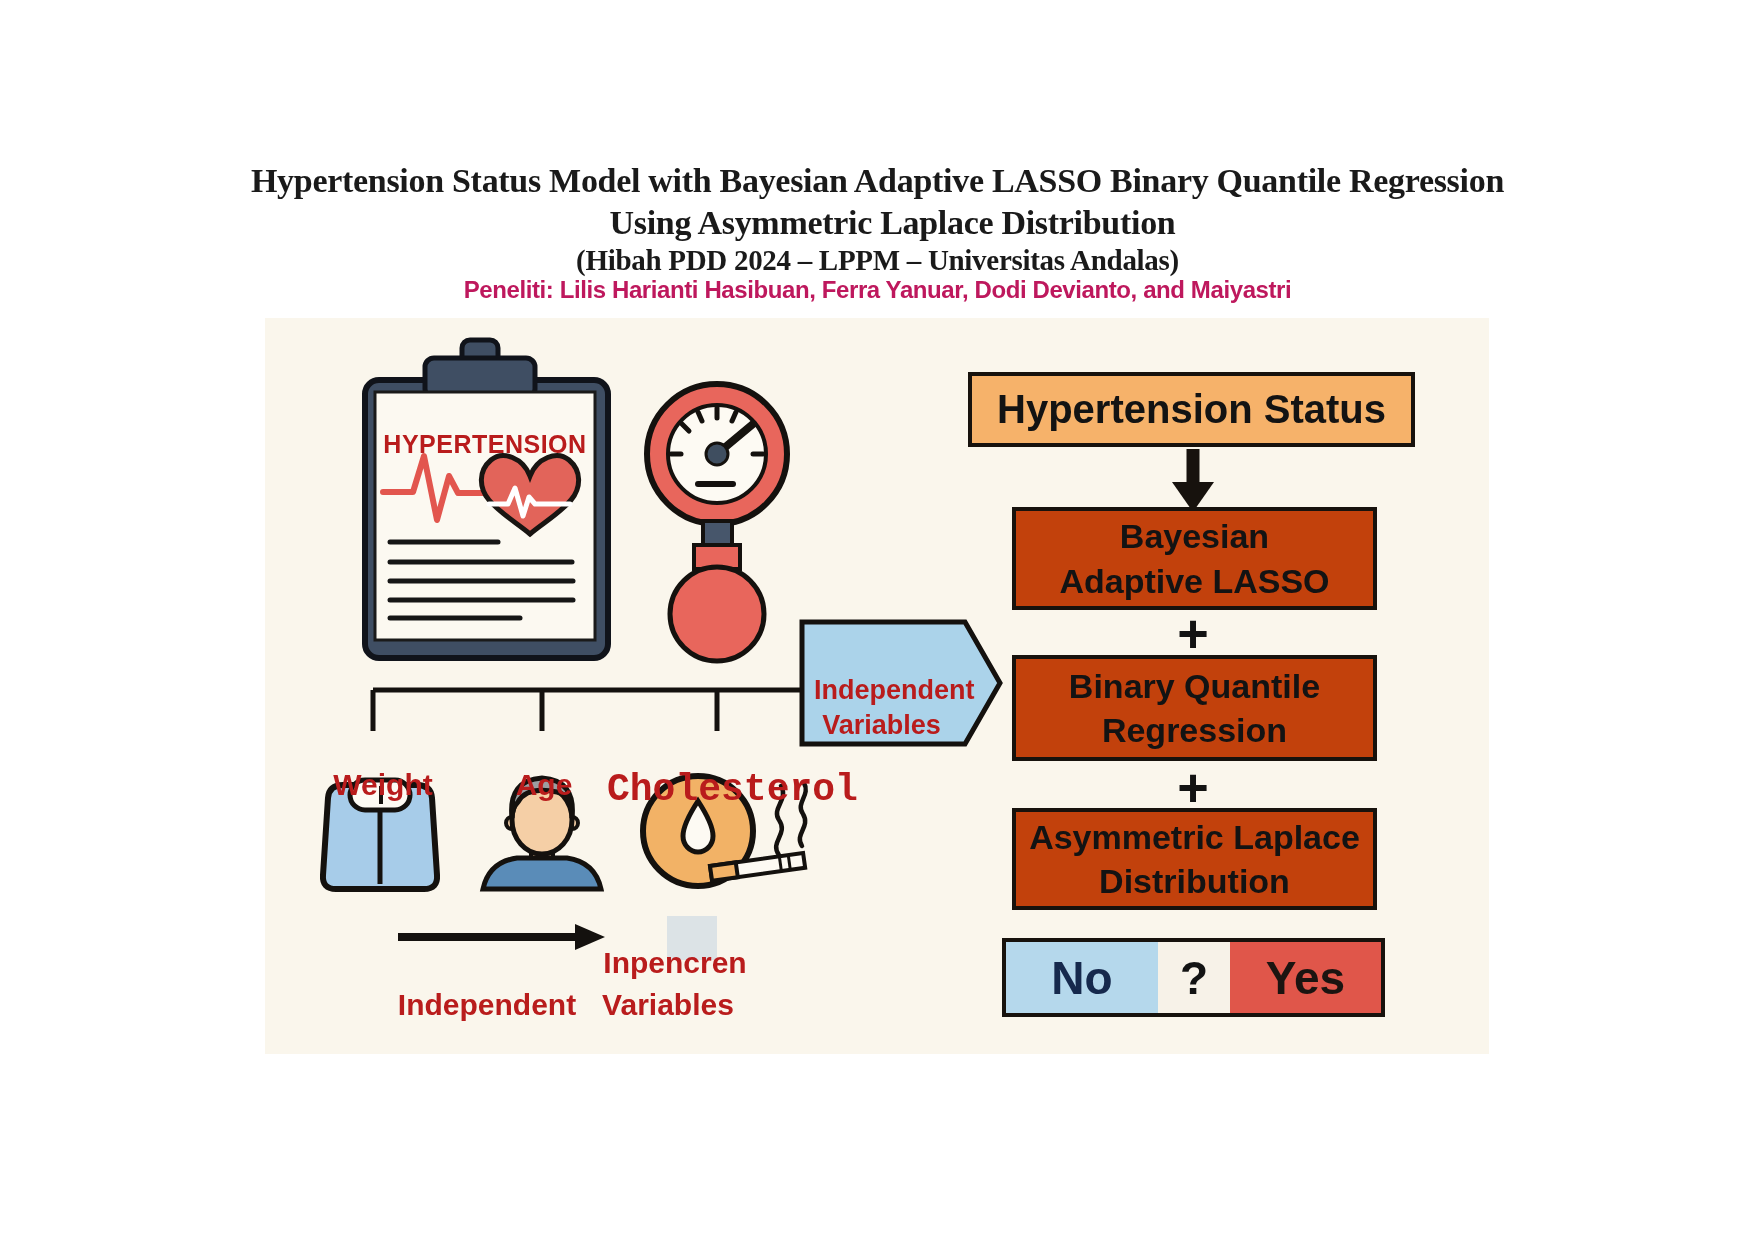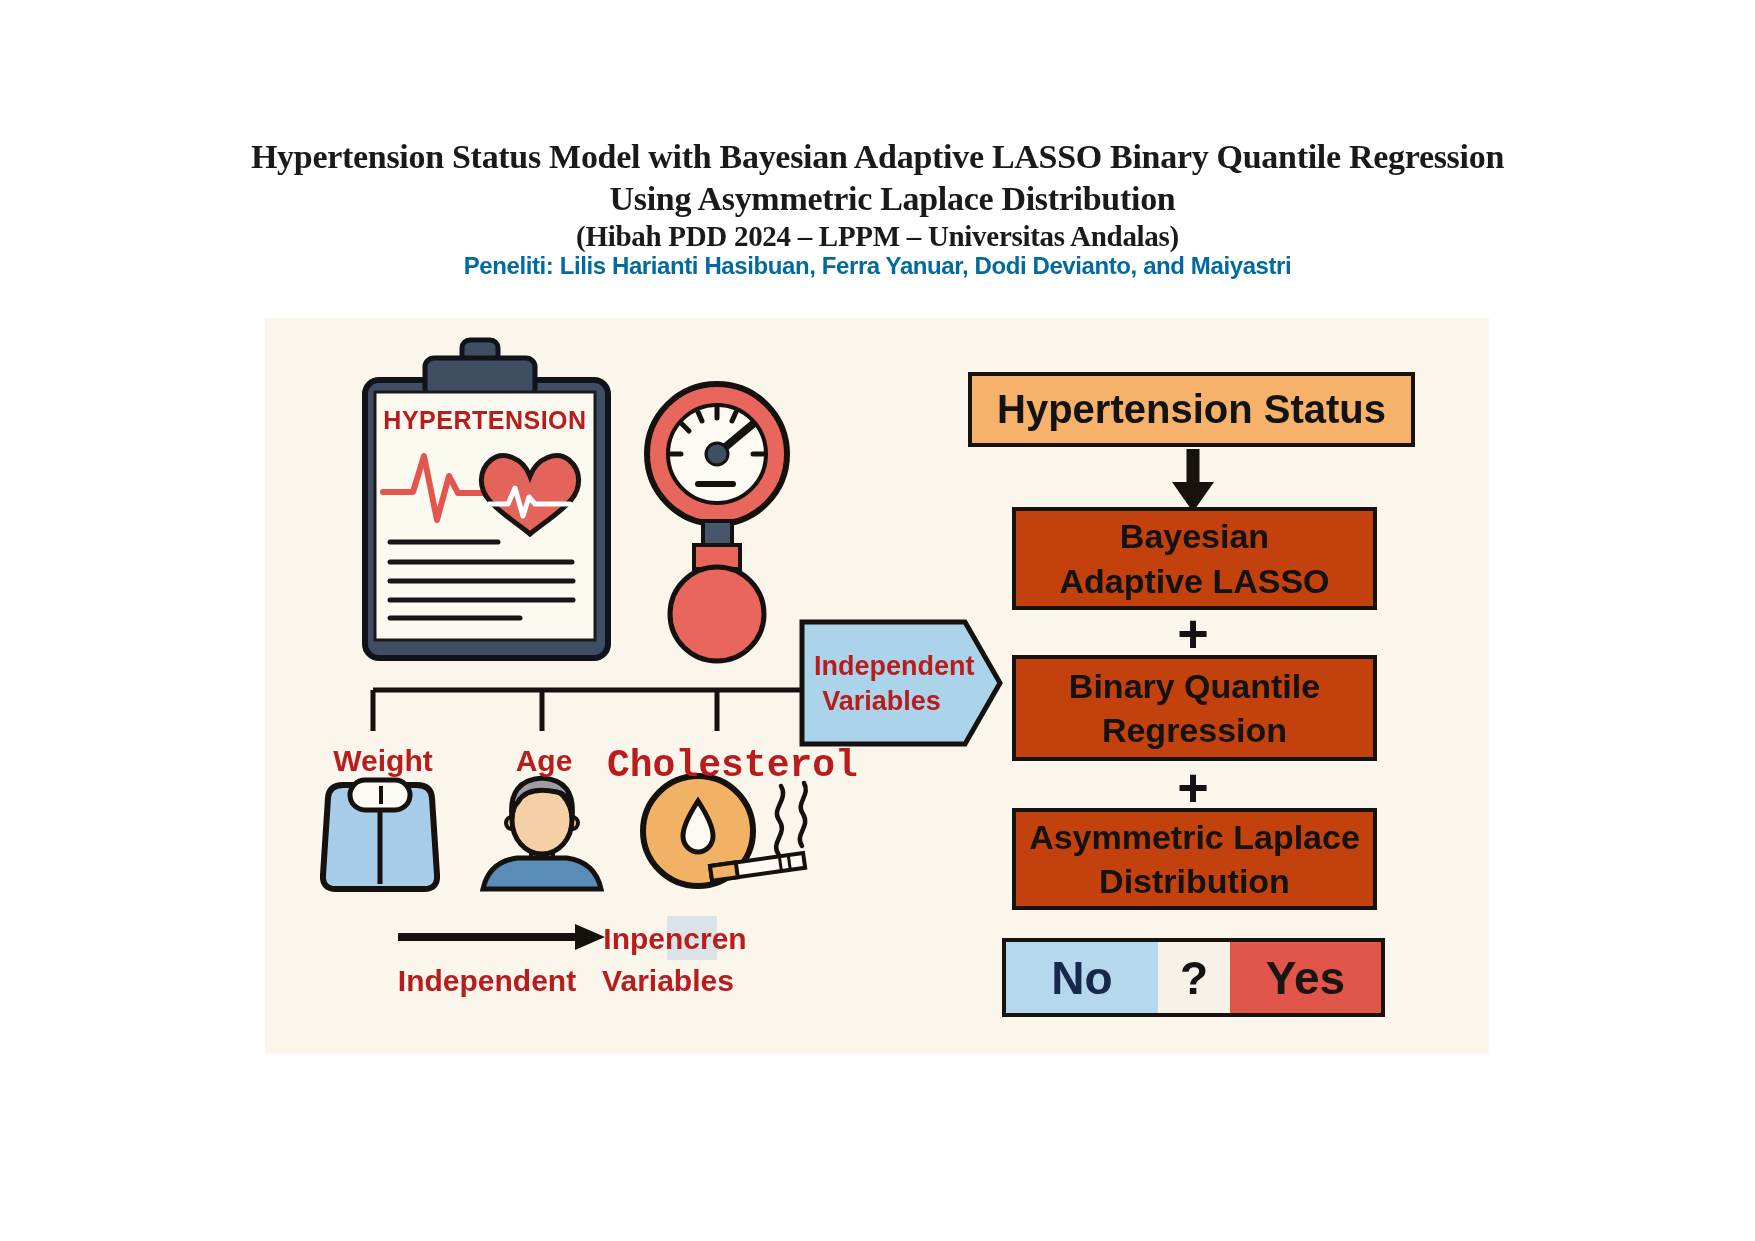--- a/index.html
+++ b/index.html
@@ -1,21 +1,21 @@
 <!DOCTYPE html>
 <html><head>
 <meta charset="utf-8">
 <style>
   html,body{margin:0;padding:0;background:#ffffff;}
   .canvas{position:relative;width:1755px;height:1241px;background:#ffffff;overflow:hidden;
           font-family:"Liberation Sans",sans-serif;}
-  .abs{position:absolute;}
+  .abs{position:absolute;margin-top:24px;}
   .title-serif{font-family:"Liberation Serif",serif;font-weight:bold;color:#1a1a1a;
                width:100%;text-align:center;letter-spacing:-0.3px;}
-  .title-sans{font-family:"Liberation Sans",sans-serif;font-weight:bold;color:#0369a1;
+  .title-sans{font-family:"Liberation Sans",sans-serif;font-weight:bold;color:#be185d;
               width:100%;text-align:center;}
   .panel{position:absolute;left:265px;top:318px;width:1224px;height:736px;background:#faf6ec;}
   .lbl{font-family:"Liberation Sans",sans-serif;font-weight:bold;color:#b91c1c;
        text-align:center;line-height:1.15;}
   .fc-box{position:absolute;border:4px solid #17120d;box-sizing:border-box;
           display:flex;flex-direction:column;align-items:center;justify-content:center;
           font-weight:bold;color:#131313;text-align:center;}
   .fc-beige{background:#c2410c;font-size:34px;line-height:1.3;}
   .fc-plus{position:absolute;display:flex;align-items:center;justify-content:center;
            font-weight:bold;color:#131313;font-size:54px;}

